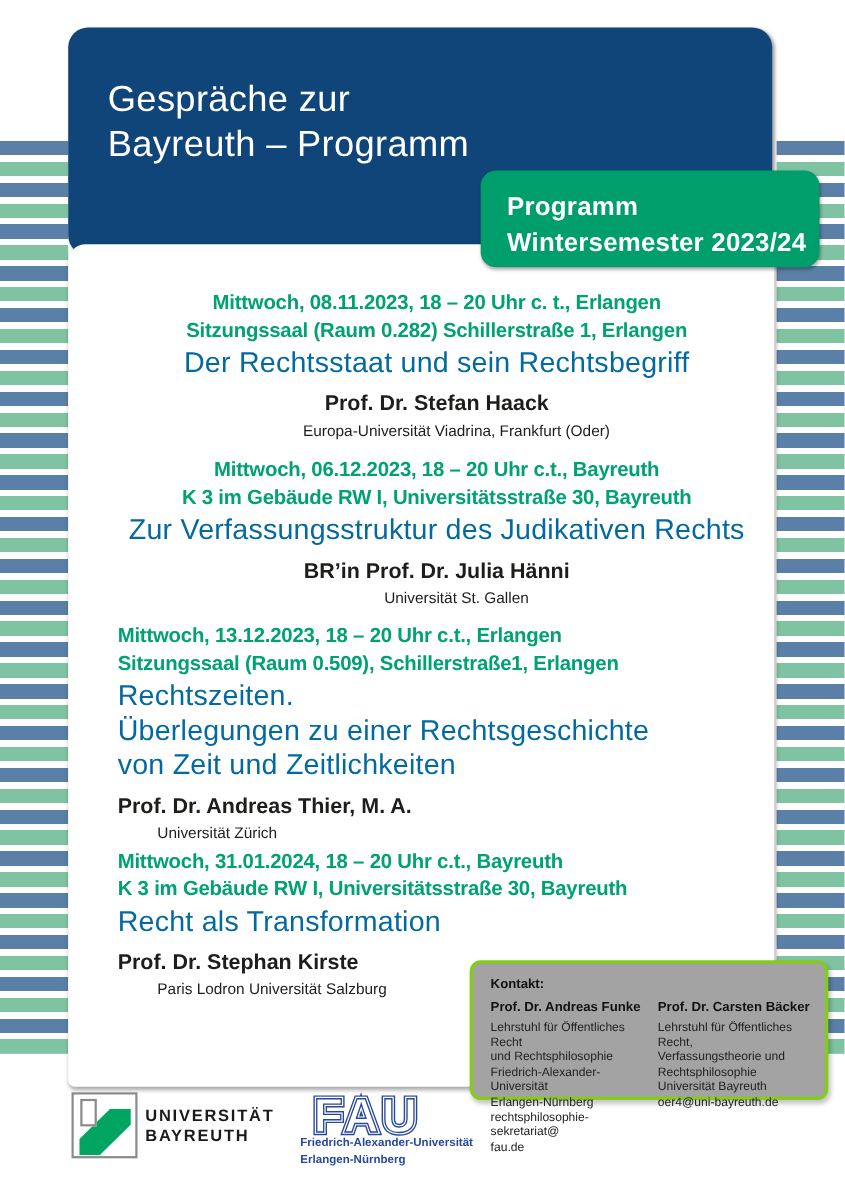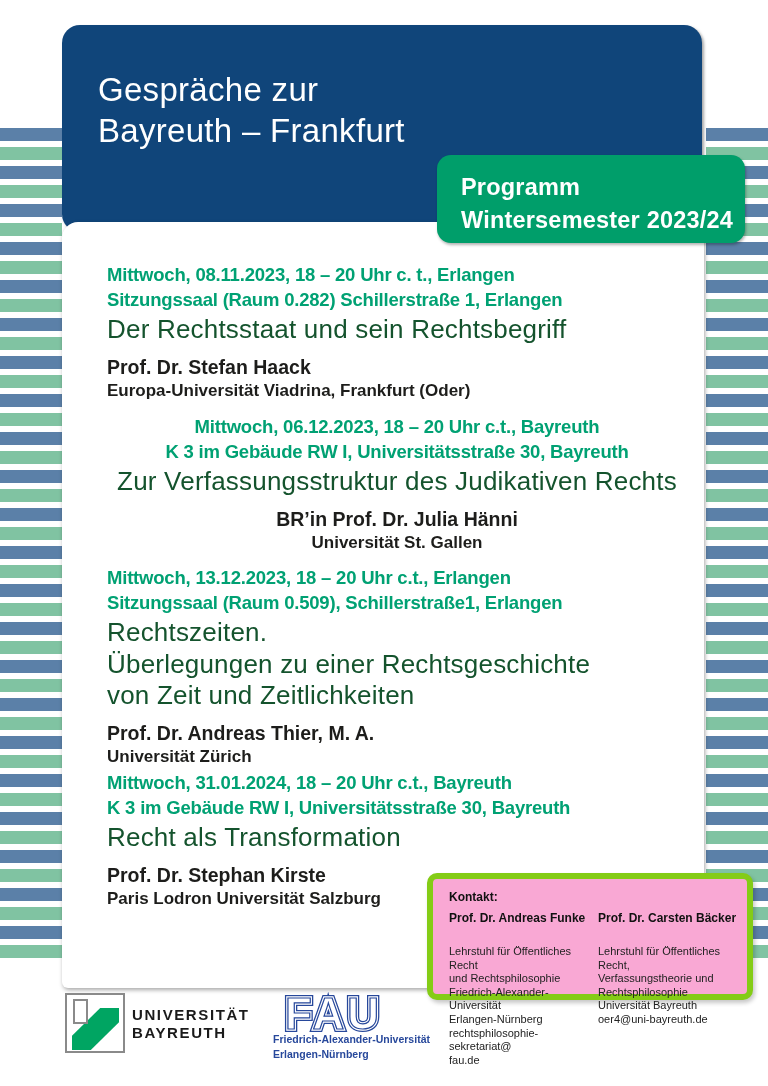--- a/index.html
+++ b/index.html
@@ -39,40 +39,40 @@
     position:absolute; left:437px; top:155px; width:308px; height:88px;
     background:var(--green); border-radius:14px; z-index:4;
     box-shadow:1px 2px 3px rgba(0,0,0,0.3);
     padding:16px 0 0 24px; box-sizing:border-box;
   }
   .program-badge .line { color:#fff; font-weight:bold; font-size:23.5px; line-height:33px; letter-spacing:0.2px; }
 
   
   .event { position:absolute; left:107px; z-index:4; width:580px; }
   .event .dt, .event .loc { color:var(--green_text); font-weight:bold; font-size:18.5px; line-height:25px; letter-spacing:-0.2px; }
-  .event .title-line { color:#14532d; font-size:26px; line-height:31.5px; letter-spacing:0.2px; }
+  .event .title-line { color:#0369a1; font-size:26px; line-height:31.5px; letter-spacing:0.2px; }
   .event .title-block { margin-top:2px; }
   .event .speaker { margin-top:9px; color:#1d1d1b; font-weight:bold; font-size:19.5px; line-height:24px; }
-  .event .affil { color:#1d1d1b; font-weight:bold; font-size:17px; line-height:24px; }
-  .event-1 { top:262px; }
+  .event .affil { color:#1d1d1b; font-weight:normal; font-size:14px; line-height:24px;margin-left:36px; }
+  .event-1 { top:262px;text-align:center; }
   .event-2 { top:414px;text-align:center; }
   .event-3 { top:565px; }
   .event-4 { top:770px; }
 
   
   .contact-box {
     position:absolute; left:427px; top:873px; width:326px; height:127px;
-    background:#f9a8d4; border:6px solid #84cc16; border-radius:10px; z-index:5;
+    background:#a3a3a3; border:3px solid #84cc16; border-radius:10px; z-index:5;
     box-shadow:2px 3px 4px rgba(0,0,0,0.22);
     padding:11px 0 0 16px; box-sizing:border-box;
   }
   .contact-heading { font-size:12px; font-weight:bold; color:#111; }
   .contact-cols { display:flex; margin-top:7px; }
   .contact-col { width:152px; margin-right:4px; }
-  .contact-col .name { font-size:12px; font-weight:bold; color:#111; margin-bottom:20px; }
+  .contact-col .name { font-size:12px; font-weight:bold; color:#111; margin-bottom:6px; }
   .contact-col .line { font-size:11px; line-height:13.6px; color:#222; }
 
   
   .ubt-logo { position:absolute; left:65px; top:993px; width:60px; height:60px; border:2px solid #8a8a8a; box-sizing:border-box; background:#fff; z-index:4; }
   .ubt-band { position:absolute; left:5px; top:13px; width:47px; height:42px; background:var(--ubt_green);
     clip-path:polygon(0% 100%, 0% 66%, 60% 0%, 100% 0%, 100% 34%, 40% 100%); }
   .ubt-rect { position:absolute; left:6px; top:4px; width:15px; height:25px; border:2px solid #8a8a8a; background:#fff; box-sizing:border-box; }
   .ubt-text { position:absolute; left:132px; top:1006px; z-index:4; font-size:15px; font-weight:bold; letter-spacing:1.6px; line-height:17.5px; color:#1a1a1a; }
 
   
@@ -82,21 +82,21 @@
 </head>
 <body>
 
 <div class="page">
 
   <div class="stripes left"></div>
   <div class="stripes right"></div>
 
   <div class="navy-card">
     <div class="navy-title">Gespräche zur</div>
-    <div class="navy-title">Bayreuth – Frankfurt</div>
+    <div class="navy-title">Bayreuth – Programm</div>
   </div>
 
   <div class="white-card"></div>
 
   <div class="program-badge">
     <div class="line">Programm</div>
     <div class="line">Wintersemester 2023/24</div>
   </div>
 
   <div class="event event-1">

